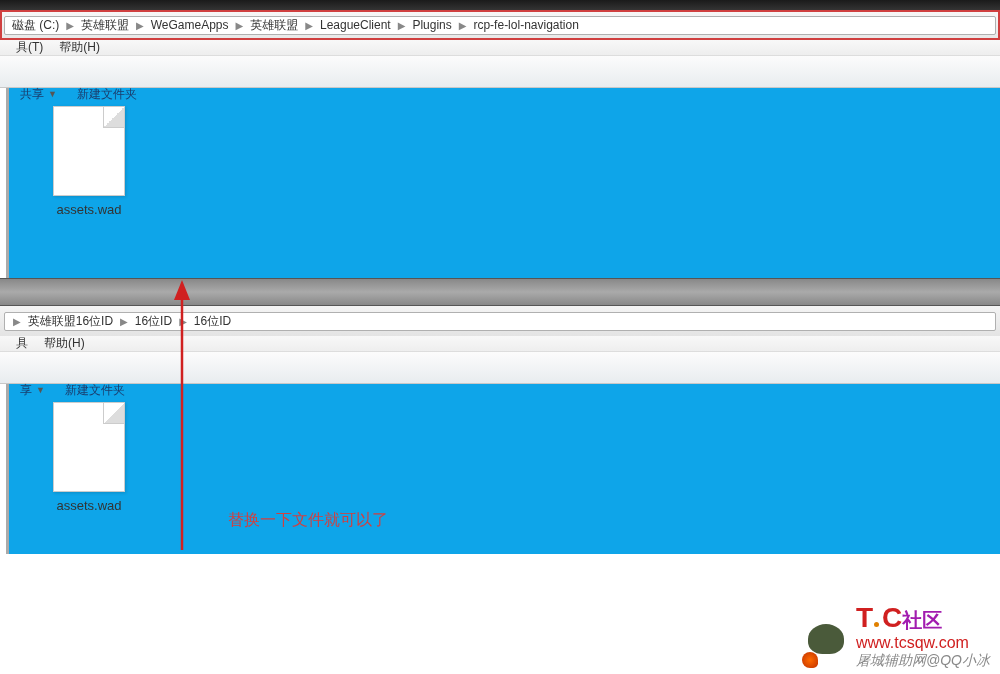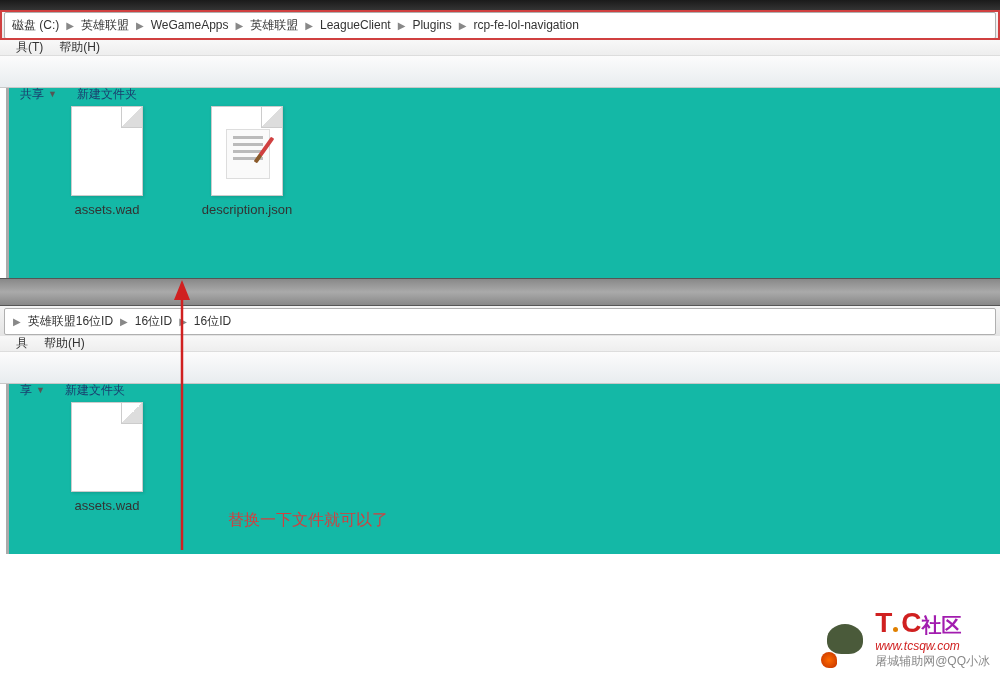--- a/index.html
+++ b/index.html
@@ -32,21 +32,21 @@
     .address-bar.highlighted {
       outline: 2px solid #d04040;
       outline-offset: -2px;
     }
     
     .breadcrumb {
       display: flex;
       align-items: center;
       background: #fff;
       border: 1px solid #b0b0b0;
-      height: 27px;
+      height: 19px;
       flex: 1;
       padding: 0 4px;
       border-radius: 2px;
     }
     
     .crumb {
       display: flex;
       align-items: center;
       color: #333;
       padding: 0 3px;
@@ -92,22 +92,22 @@
       gap: 4px;
       margin-top: 45px;
     }
     .dropdown-arrow {
       font-size: 9px;
       color: #555;
     }
     
     
     .file-area {
-      background: #14b8a6;
-      padding: 18px 48px;
+      background: #0ea5e9;
+      padding: 18px 30px;
       height: 190px;
       display: flex;
       gap: 40px;
       align-items: flex-start;
       border-left: 3px solid #aaa;
       margin-left: 6px;
     }
     
     .file-area.short { height: 170px; }
     
@@ -257,27 +257,27 @@
       border-radius: 50%;
       display: inline-block;
       margin: 0 1px;
     }
     .wm-cn {
       font-size: 20px;
       color: #a21caf;
       font-weight: bold;
     }
     .wm-url {
-      font-size: 12px;
+      font-size: 16px;
       color: #d02020;
+    }
+    .wm-sub {
+      font-size: 14px;
+      color: #888;
       font-style: italic;
-    }
-    .wm-sub {
-      font-size: 12px;
-      color: #888;
     }
   </style>
 </head>
 <body>
 
 <div class="window-titlebar-dark"></div>
 
 <div class="address-bar highlighted">
   <div class="breadcrumb">
     <span class="crumb">磁盘 (C:)</span>
@@ -306,27 +306,20 @@
     <span>共享</span>
     <span class="dropdown-arrow">▼</span>
   </span>
   <span class="tool-btn">新建文件夹</span>
 </div>
 
 <div class="file-area">
   <div class="file-item">
     <div class="file-icon"></div>
     <div class="file-label">assets.wad</div>
-  </div>
-  <div class="file-item">
-    <div class="file-icon json-icon">
-      <div class="inner"></div>
-      <div class="pen"></div>
-    </div>
-    <div class="file-label">description.json</div>
   </div>
 </div>
 
 <div class="window-divider"></div>
 
 <div class="address-bar2">
   <div class="breadcrumb">
     <span class="crumb-sep">▶</span>
     <span class="crumb">英雄联盟16位ID</span>
     <span class="crumb-sep">▶</span>

